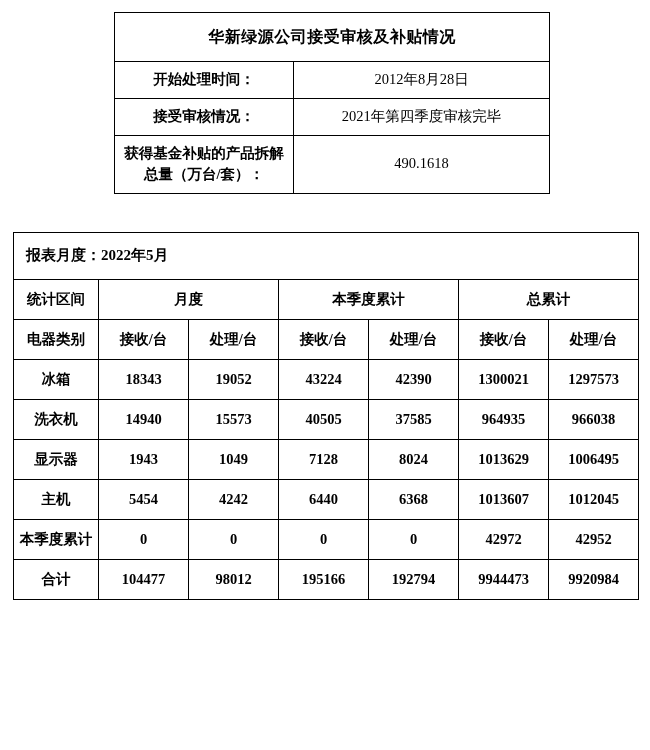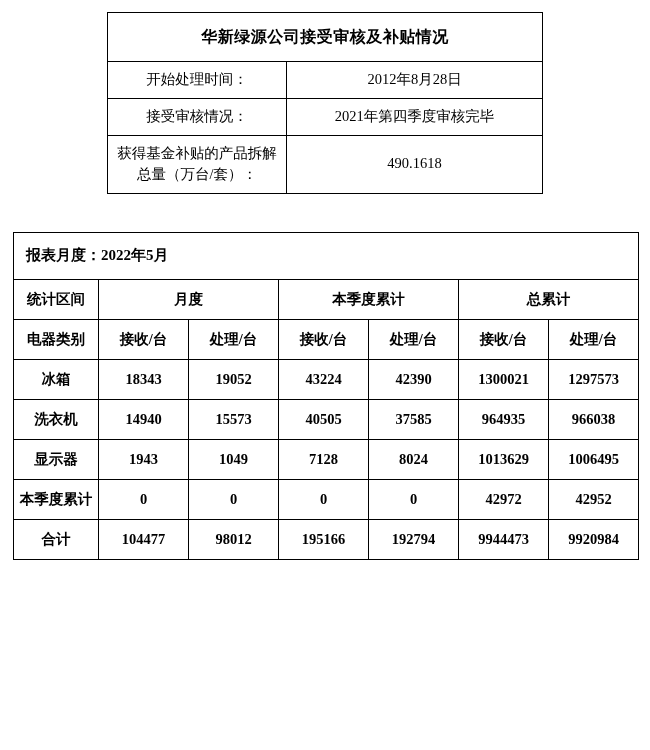--- a/index.html
+++ b/index.html
@@ -25,37 +25,39 @@
   .summary-wrap {
     position: absolute;
     left: 107px;
     top: 12px;
     width: 437px;
   }
   table.summary {
     border-collapse: collapse;
     width: 372px;
     table-layout: fixed;
+    margin-left: 7px;
   }
   table.summary td {
     border: 1px solid #000000;
     text-align: center;
     vertical-align: middle;
     font-size: 14.5px;
     padding: 7px 4px;
     line-height: 1.5;
   }
   table.summary td.title {
     font-weight: bold;
     font-size: 16px;
     padding: 12px 4px;
     letter-spacing: 0.5px;
   }
   table.summary td.label {
     width: 179px;
+    font-weight: bold;
   }
   table.summary td.value {
     width: 256px;
   }
 
   
   .main-wrap {
     position: absolute;
     left: 13px;
     top: 232px;
@@ -174,20 +176,29 @@
         <tr>
           <td class="cat">显示器</td>
           <td class="num">1943</td>
           <td class="num">1049</td>
           <td class="num">7128</td>
           <td class="num">8024</td>
           <td class="num">1013629</td>
           <td class="num">1006495</td>
         </tr>
         <tr>
+          <td class="cat">主机</td>
+          <td class="num">5454</td>
+          <td class="num">4242</td>
+          <td class="num">6440</td>
+          <td class="num">6368</td>
+          <td class="num">1013607</td>
+          <td class="num">1012045</td>
+        </tr>
+        <tr>
           <td class="cat">本季度累计</td>
           <td class="num">0</td>
           <td class="num">0</td>
           <td class="num">0</td>
           <td class="num">0</td>
           <td class="num">42972</td>
           <td class="num">42952</td>
         </tr>
         <tr>
           <td class="cat">合计</td>

